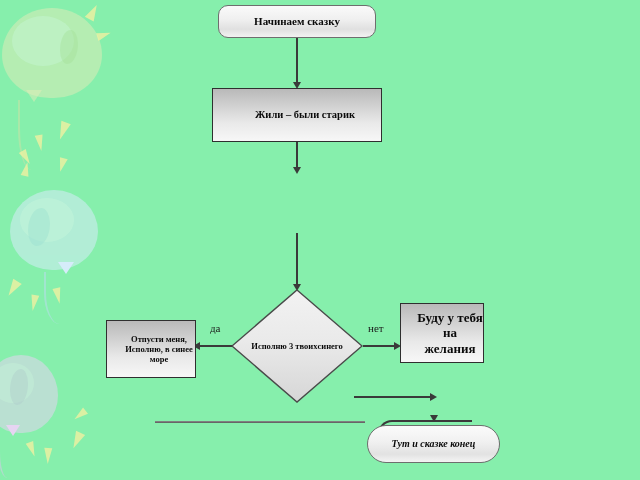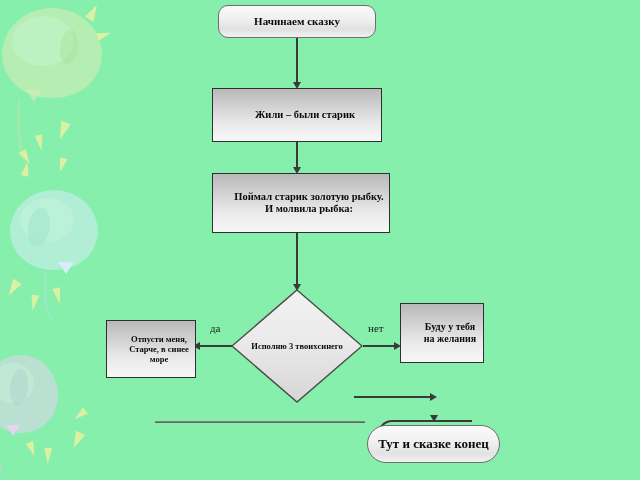--- a/index.html
+++ b/index.html
@@ -199,24 +199,20 @@
   <div class="vline" style="left:296px; top:38px; height:48px;"></div>
   <div class="arrow-down" style="left:293px; top:82px;"></div>
 
   <div class="node rect" style="left:212px; top:88px; width:170px; height:54px; font-size:10.5px; flex-direction:column;">
     <span class="node-text">Жили – были старик</span>
   </div>
 
   <div class="vline" style="left:296px; top:142px; height:30px;"></div>
   <div class="arrow-down" style="left:293px; top:167px;"></div>
 
-  <div class="node rect" style="left:212px; top:173px; width:178px; height:60px; font-size:10.5px; flex-direction:column;">
-    <span class="node-text">Поймал старик золотую рыбку.</span>
-    <span class="node-text">И молвила рыбка:</span>
-  </div>
 
   <div class="vline" style="left:296px; top:233px; height:55px;"></div>
   <div class="arrow-down" style="left:293px; top:284px;"></div>
 
   <div class="diamond-wrap" style="left:231px; top:289px; width:132px; height:114px;">
     <svg class="diamond-shape" viewBox="0 0 132 114" preserveAspectRatio="none">
       <defs>
         <linearGradient id="dg" x1="0" y1="0" x2="0" y2="1">
           <stop offset="0%" stop-color="#f2f2f2"></stop>
           <stop offset="45%" stop-color="#eaeaea"></stop>
@@ -230,39 +226,39 @@
       <span class="node-text">синего</span>
     </div>
   </div>
 
   <div class="hline" style="left:196px; top:345px; width:36px;"></div>
   <div class="arrow-left" style="left:193px; top:342px;"></div>
   <div class="edge-label" style="left:210px; top:322px;">да</div>
 
   <div class="node rect" style="left:106px; top:320px; width:90px; height:58px; font-size:8.5px; flex-direction:column;">
     <span class="node-text">Отпусти меня,</span>
-    <span class="node-text">Старче, в синее</span>
+    <span class="node-text">Исполню, в синее</span>
     <span class="node-text">море</span>
   </div>
 
   <div class="hline" style="left:363px; top:345px; width:34px;"></div>
   <div class="arrow-right" style="left:394px; top:342px;"></div>
   <div class="edge-label" style="left:368px; top:322px;">нет</div>
 
-  <div class="node rect" style="left:400px; top:303px; width:84px; height:60px; font-size:10px; flex-direction:column;">
+  <div class="node rect" style="left:400px; top:303px; width:84px; height:60px; font-size:13px; flex-direction:column;">
     <span class="node-text">Буду у тебя</span>
     <span class="node-text">на желания</span>
   </div>
 
   <div class="hline" style="left:354px; top:396px; width:78px;"></div>
   <div class="arrow-right" style="left:430px; top:393px;"></div>
 
   <div class="plain-rule" style="left:155px; top:421px; width:210px;"></div>
 
   <div class="curve" style="left:378px; top:420px; width:55px; height:16px;"></div>
   <div class="hline" style="left:392px; top:420px; width:80px;"></div>
   <div class="arrow-down" style="left:430px; top:415px;"></div>
 
-  <div class="node pill" style="left:367px; top:425px; width:133px; height:38px; font-size:13px; ">
+  <div class="node pill" style="left:367px; top:425px; width:133px; height:38px; font-size:10px; font-style:italic;">
     <span class="node-text">Тут и  сказке конец</span>
   </div>
 
 </div>
 
 </body></html>

